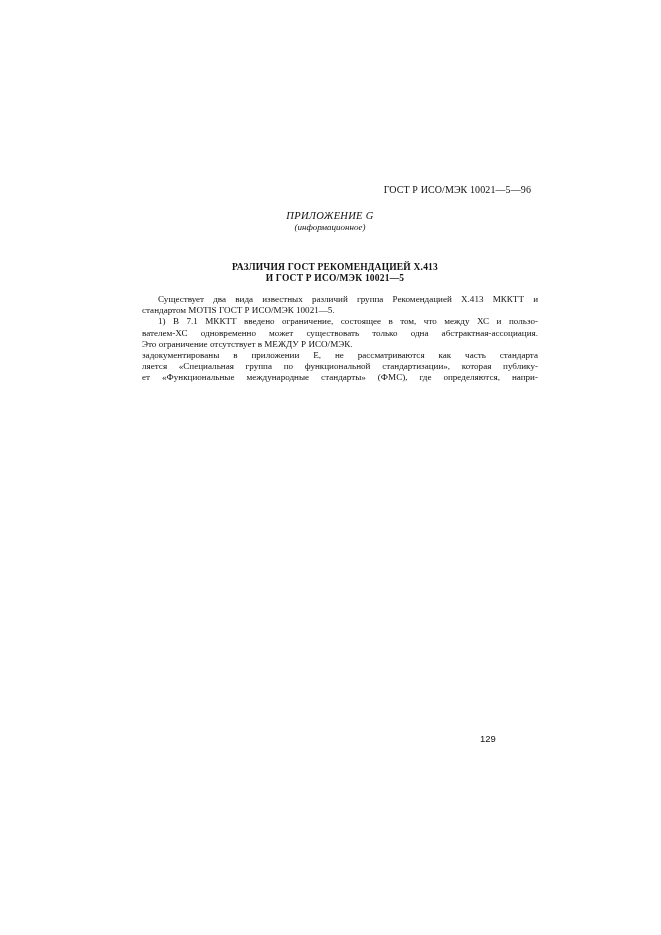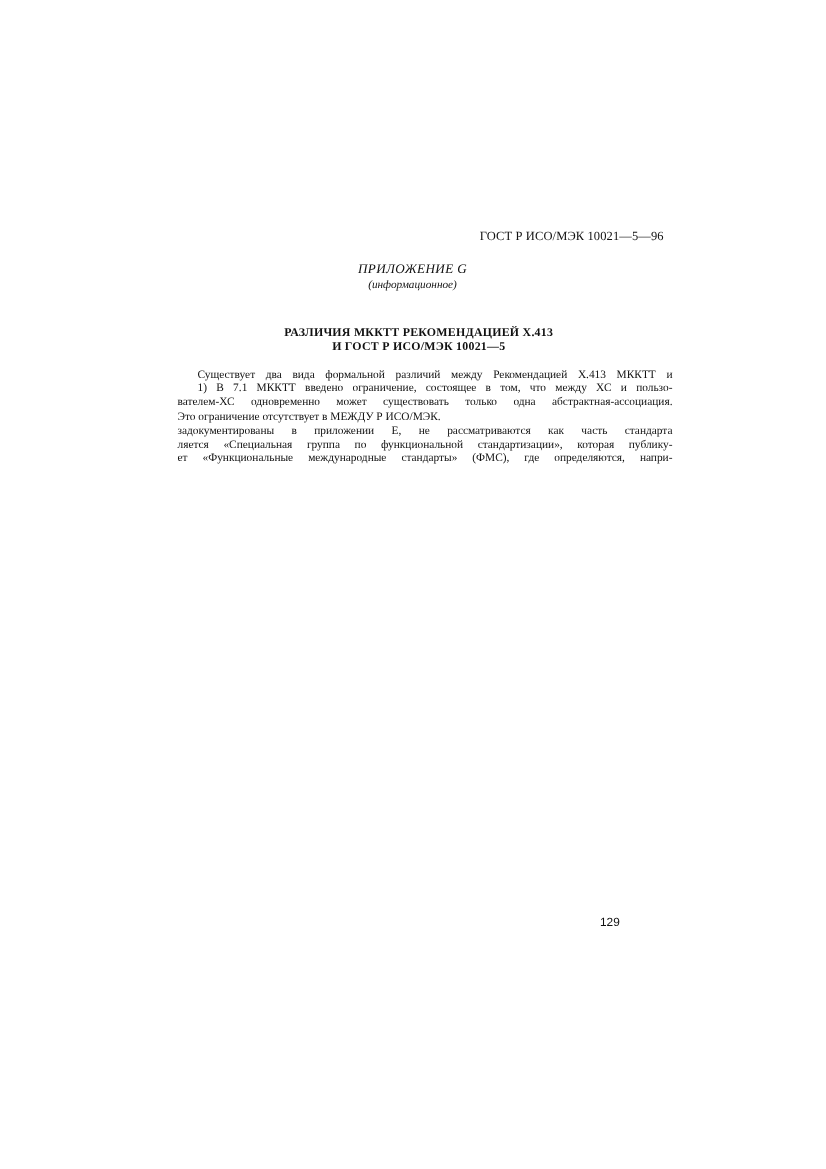--- a/index.html
+++ b/index.html
@@ -20,26 +20,27 @@
 </style>
 </head>
 <body>
 
 <div>
   <div class="abs std-header">ГОСТ Р ИСО/МЭК 10021—5—96</div>
 
   <div class="abs appendix-title">ПРИЛОЖЕНИЕ G</div>
   <div class="abs appendix-sub">(информационное)</div>
 
-  <div class="abs section-title" style="top:262px;">РАЗЛИЧИЯ МККТТ РЕКОМЕНДАЦИЕЙ X.413</div>
+  <div class="abs section-title" style="top:262px;">РАЗЛИЧИЯ ГОСТ РЕКОМЕНДАЦИЕЙ X.413</div>
   <div class="abs section-title" style="top:273px;">И ГОСТ Р ИСО/МЭК 10021—5</div>
 
   <div class="body-text">
 
-    <span class="line indent">Существует два вида формальной различий между Рекомендацией X.413 МККТТ и</span>
+    <span class="line indent">Существует два вида известных различий группа Рекомендацией X.413 МККТТ и</span>
+    <span class="line last">стандартом MOTIS ГОСТ Р ИСО/МЭК 10021—5.</span>
 
     <span class="line indent">1) В 7.1 МККТТ введено ограничение, состоящее в том, что между ХС и пользо-</span>
     <span class="line">вателем-ХС одновременно может существовать только одна абстрактная-ассоциация.</span>
     <span class="line last">Это ограничение отсутствует в МЕЖДУ Р ИСО/МЭК.</span>
 
     <span class="line">задокументированы в приложении Е, не рассматриваются как часть стандарта</span>
 
     <span class="line">ляется «Специальная группа по функциональной стандартизации», которая публику-</span>
     <span class="line">ет «Функциональные международные стандарты» (ФМС), где определяются, напри-</span>
   </div>

